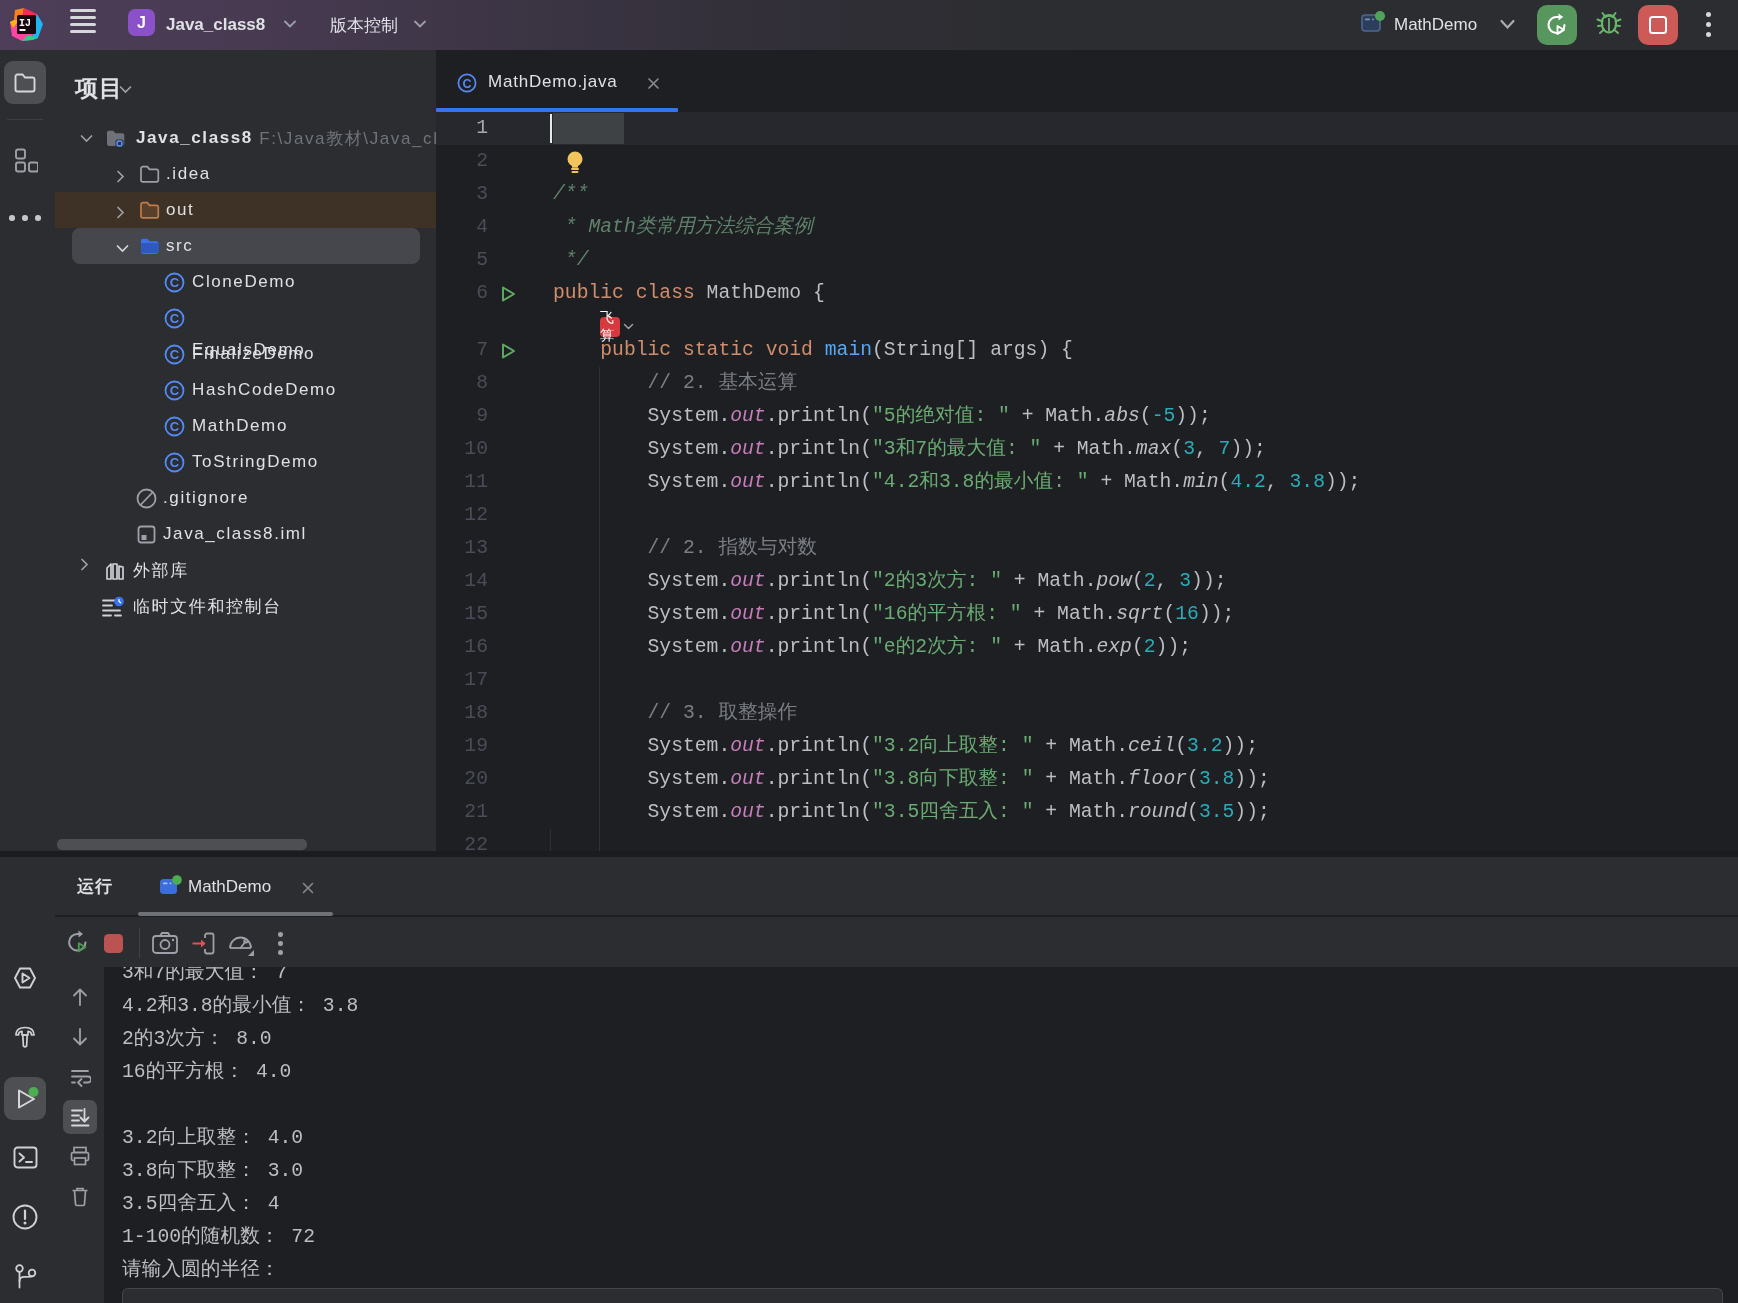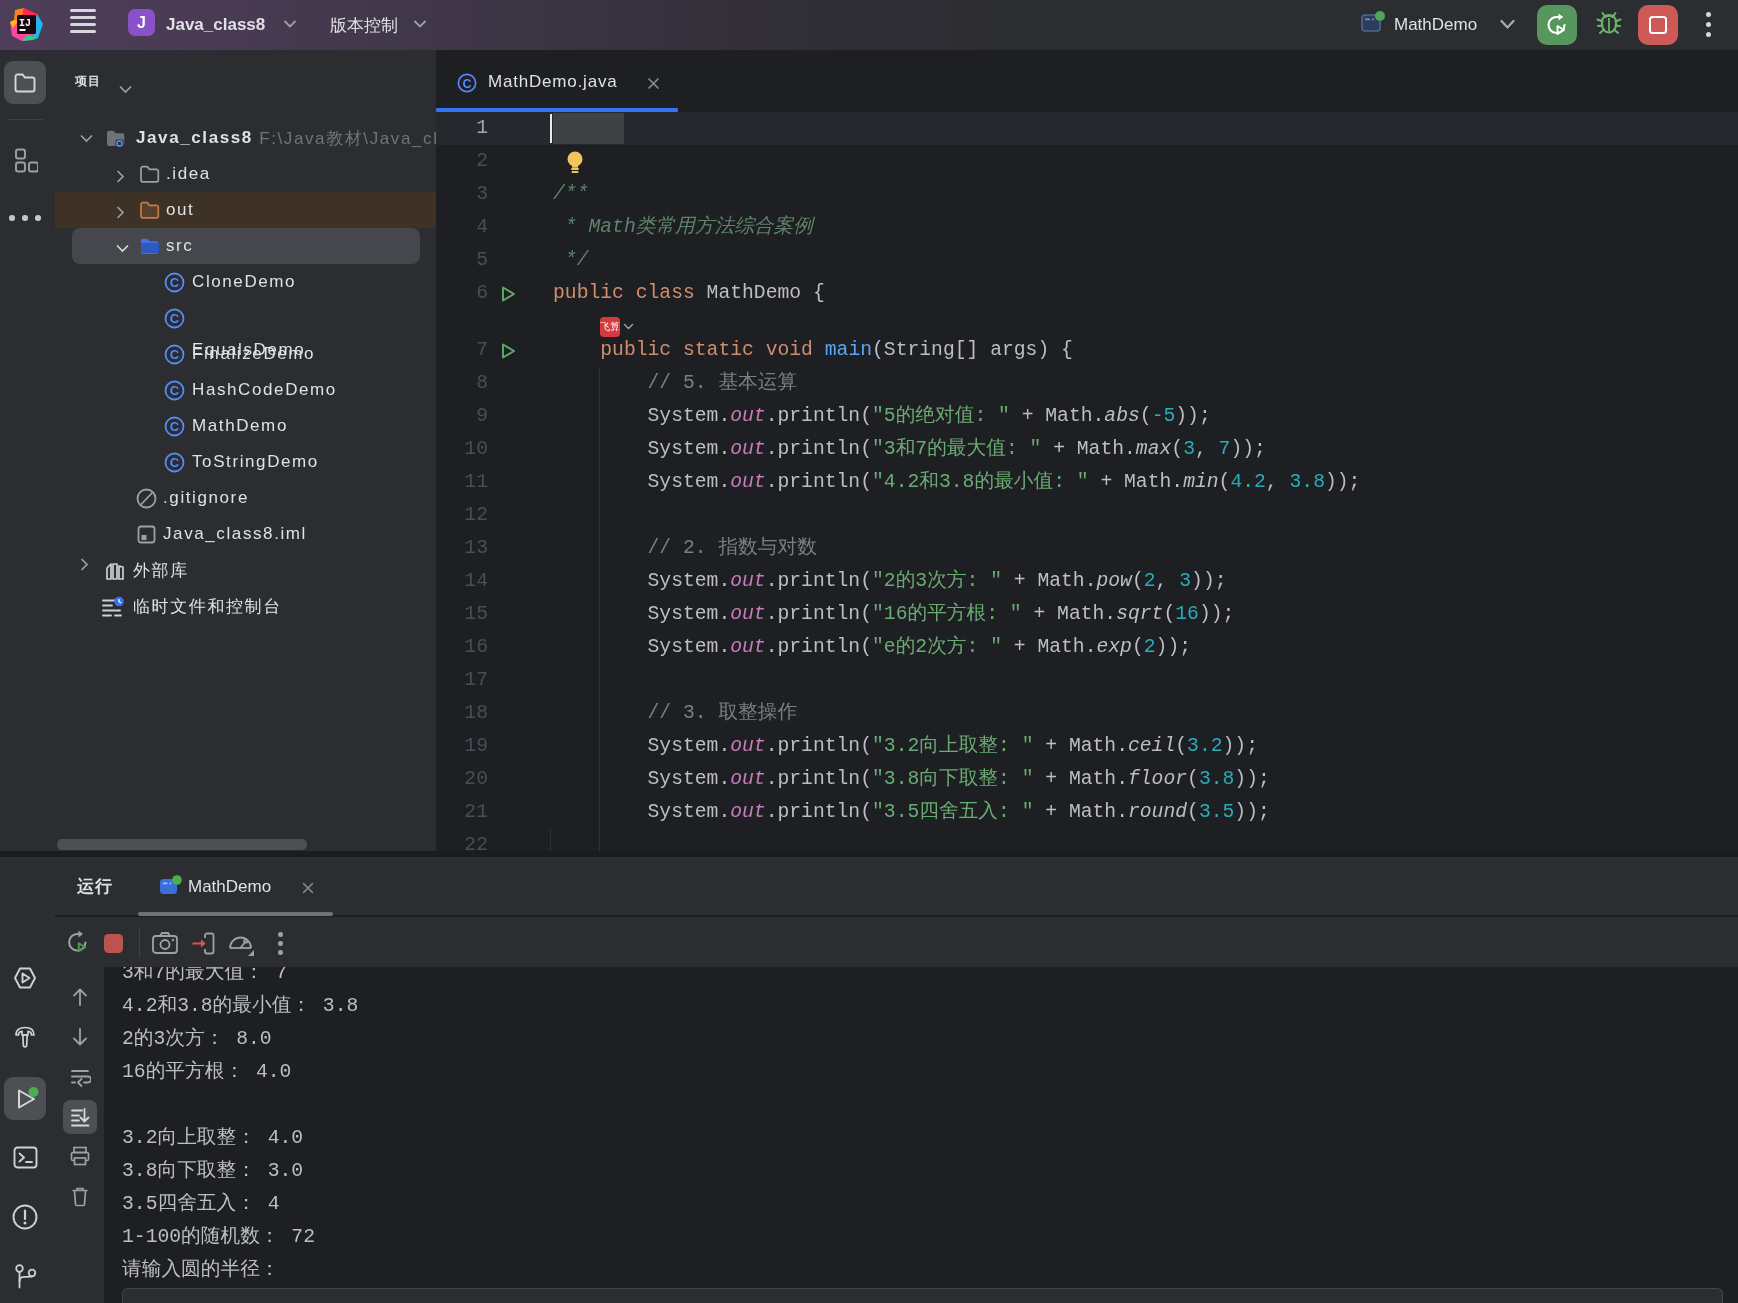--- a/index.html
+++ b/index.html
@@ -145,21 +145,21 @@
   </svg>
 
   <svg class="abs" style="left:12px;top:1213px;" width="27" height="27" viewBox="0 0 27 27">
     <circle cx="7.5" cy="5.5" r="3.3" fill="none" stroke="#cfd1d6" stroke-width="1.8"></circle>
     <circle cx="20" cy="10" r="3.3" fill="none" stroke="#cfd1d6" stroke-width="1.8"></circle>
     <path d="M7.5 9 L7.5 24.5" stroke="#cfd1d6" stroke-width="1.8" stroke-linecap="round" fill="none"></path>
     <path d="M7.5 18 Q7.5 13.8 12.5 13.8 L15 13.8 Q20 13.8 20 13.5" stroke="#cfd1d6" stroke-width="1.8" stroke-linecap="round" fill="none"></path>
   </svg>
 </div>
 <div id="projpanel">
-  <div class="abs" style="left:20px;top:23px;font-size:12px;font-weight:700;color:#dfe1e5;letter-spacing:1px;">项目</div>
+  <div class="abs" style="left:20px;top:23px;font-size:23px;font-weight:700;color:#dfe1e5;letter-spacing:1px;">项目</div>
   <svg class="abs" style="left:64px;top:35px;" width="13" height="9" viewBox="0 0 13 9">
       <path d="M1.5 2 L6.5 7 L11.5 2" stroke="#9da0a8" stroke-width="1.7" fill="none" stroke-linecap="round"></path>
     </svg>
 
   <div class="abs" style="left:0;top:142px;width:381px;height:36px;background:#3e3226;"></div>
 
   <div class="abs" style="left:17px;top:178px;width:348px;height:36px;background:#45474c;border-radius:8px;"></div>
 
   <svg class="abs" style="left:25px;top:84px;" width="13" height="9" viewBox="0 0 13 9">
       <path d="M1.5 2 L6.5 7 L11.5 2" stroke="#9da0a8" stroke-width="1.7" fill="none" stroke-linecap="round"></path>
@@ -305,31 +305,31 @@
   <svg class="abs" style="left:63px;top:292px;" width="18" height="18" viewBox="0 0 18 18">
       <path d="M4 2.5 L15 9 L4 15.5 Z" fill="none" stroke="#5fad65" stroke-width="1.9" stroke-linejoin="round"></path>
     </svg>
 
   <svg class="abs" style="left:128px;top:99px;" width="22" height="28" viewBox="0 0 22 28">
     <circle cx="11" cy="10" r="7.5" fill="#f2c55c"></circle>
     <path d="M8 20 h6 M8.5 23 h5" stroke="#f2c55c" stroke-width="2" stroke-linecap="round"></path>
     <path d="M8 17.5 h6" stroke="#f2c55c" stroke-width="2.4"></path>
   </svg>
 
-  <div class="abs" style="left:164px;top:267px;width:20px;height:20px;border-radius:4px;background:#d73a3e;color:#fff;font-size:10px;display:flex;align-items:center;justify-content:center;letter-spacing:0;">飞算</div>
+  <div class="abs" style="left:164px;top:267px;width:20px;height:20px;border-radius:4px;background:#d73a3e;color:#fff;font-size:14px;display:flex;align-items:center;justify-content:center;letter-spacing:0;">飞算</div>
   <svg class="abs" style="left:187px;top:273px;" width="11" height="8" viewBox="0 0 11 8">
       <path d="M1.5 1.5 L5.5 5.5 L9.5 1.5" stroke="#9da0a8" stroke-width="1.5" fill="none" stroke-linecap="round"></path>
     </svg>
 
   <div class="cl" style="left:117px;top:128px;"><span class="doc">/**</span></div>
   <div class="cl" style="left:117px;top:161px;"><span class="doc"> * Math类常用方法综合案例</span></div>
   <div class="cl" style="left:117px;top:194px;"><span class="doc"> */</span></div>
   <div class="cl" style="left:117px;top:227px;"><span class="kw">public class</span> MathDemo {</div>
   <div class="cl" style="left:117px;top:284px;">    <span class="kw">public static void</span> <span class="mtd">main</span>(String[] args) {</div>
-  <div class="cl" style="left:117px;top:317px;">        <span class="cmt">// 5. 基本运算</span></div>
+  <div class="cl" style="left:117px;top:317px;">        <span class="cmt">// 2. 基本运算</span></div>
   <div class="cl" style="left:117px;top:350px;">        System.<span class="fld">out</span>.println(<span class="str">"5的绝对值: "</span> + Math.<span class="itl">abs</span>(<span class="num">-5</span>));</div>
   <div class="cl" style="left:117px;top:383px;">        System.<span class="fld">out</span>.println(<span class="str">"3和7的最大值: "</span> + Math.<span class="itl">max</span>(<span class="num">3</span>, <span class="num">7</span>));</div>
   <div class="cl" style="left:117px;top:416px;">        System.<span class="fld">out</span>.println(<span class="str">"4.2和3.8的最小值: "</span> + Math.<span class="itl">min</span>(<span class="num">4.2</span>, <span class="num">3.8</span>));</div>
   <div class="cl" style="left:117px;top:482px;">        <span class="cmt">// 2. 指数与对数</span></div>
   <div class="cl" style="left:117px;top:515px;">        System.<span class="fld">out</span>.println(<span class="str">"2的3次方: "</span> + Math.<span class="itl">pow</span>(<span class="num">2</span>, <span class="num">3</span>));</div>
   <div class="cl" style="left:117px;top:548px;">        System.<span class="fld">out</span>.println(<span class="str">"16的平方根: "</span> + Math.<span class="itl">sqrt</span>(<span class="num">16</span>));</div>
   <div class="cl" style="left:117px;top:581px;">        System.<span class="fld">out</span>.println(<span class="str">"e的2次方: "</span> + Math.<span class="itl">exp</span>(<span class="num">2</span>));</div>
   <div class="cl" style="left:117px;top:647px;">        <span class="cmt">// 3. 取整操作</span></div>
   <div class="cl" style="left:117px;top:680px;">        System.<span class="fld">out</span>.println(<span class="str">"3.2向上取整: "</span> + Math.<span class="itl">ceil</span>(<span class="num">3.2</span>));</div>
   <div class="cl" style="left:117px;top:713px;">        System.<span class="fld">out</span>.println(<span class="str">"3.8向下取整: "</span> + Math.<span class="itl">floor</span>(<span class="num">3.8</span>));</div>

